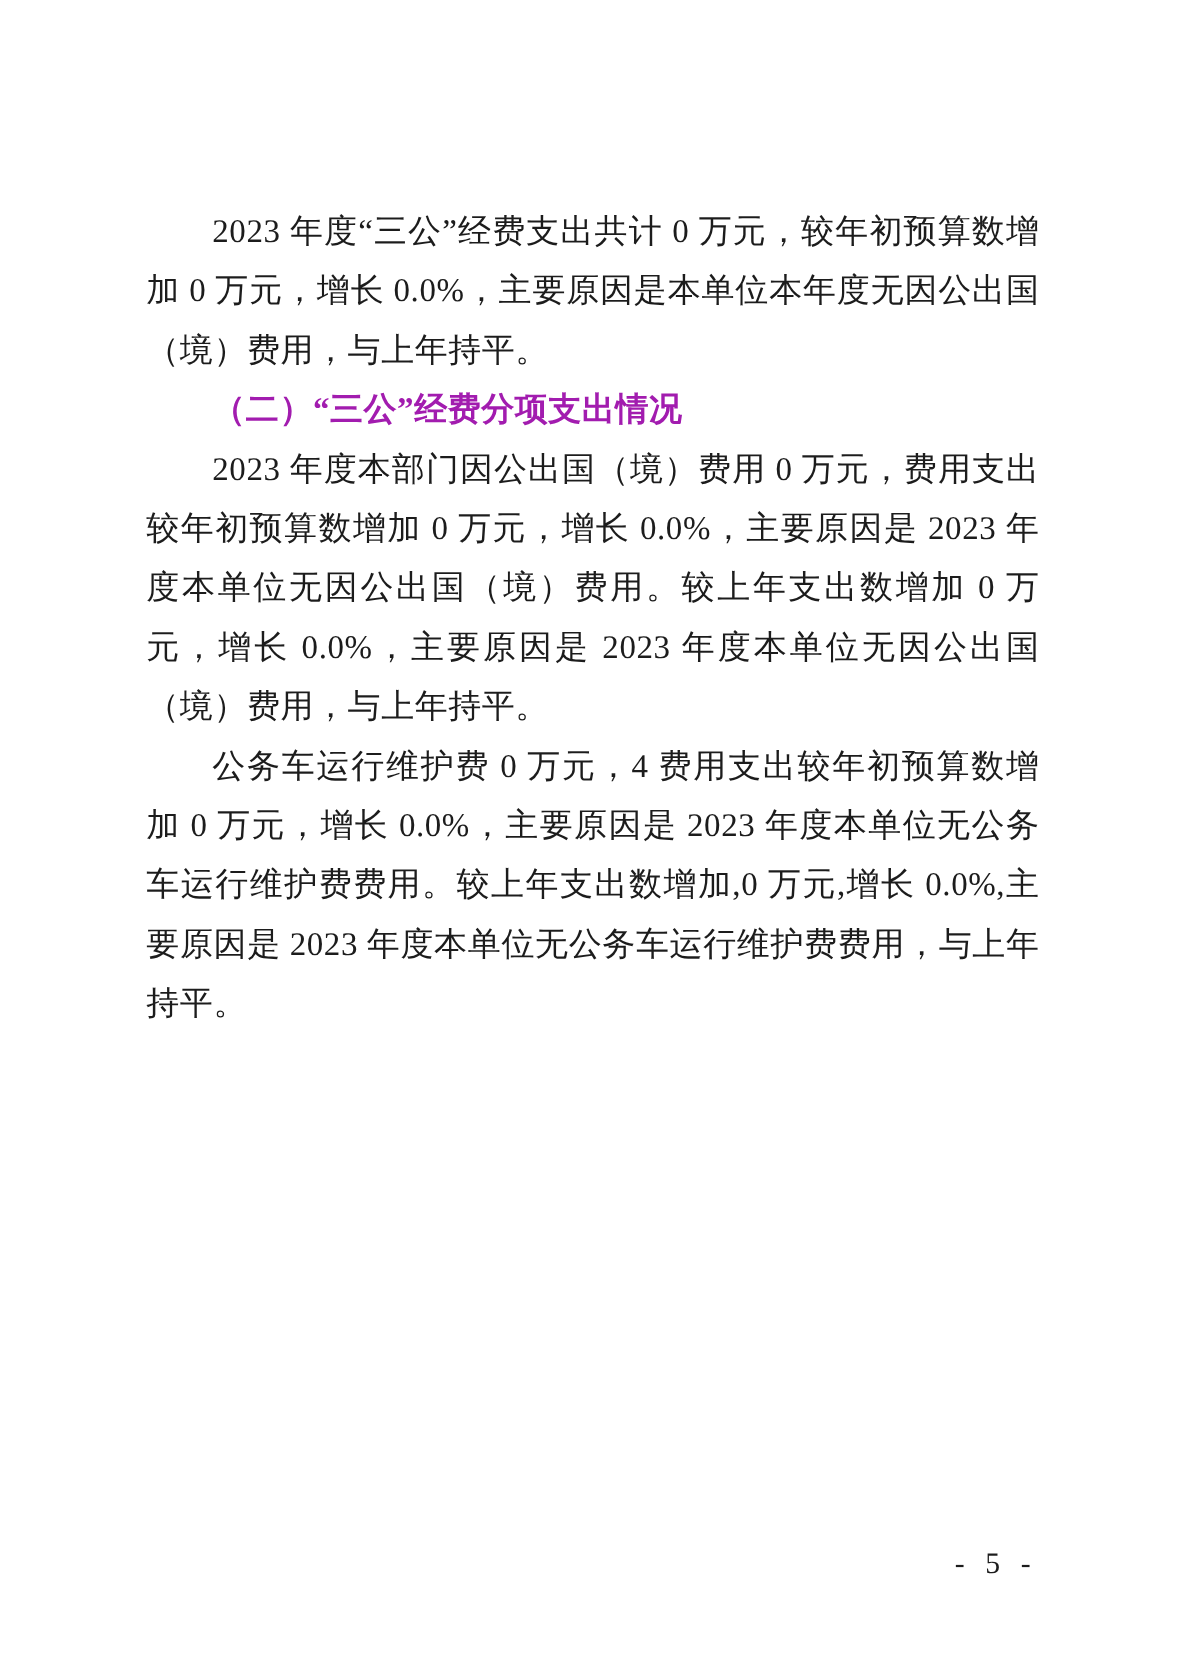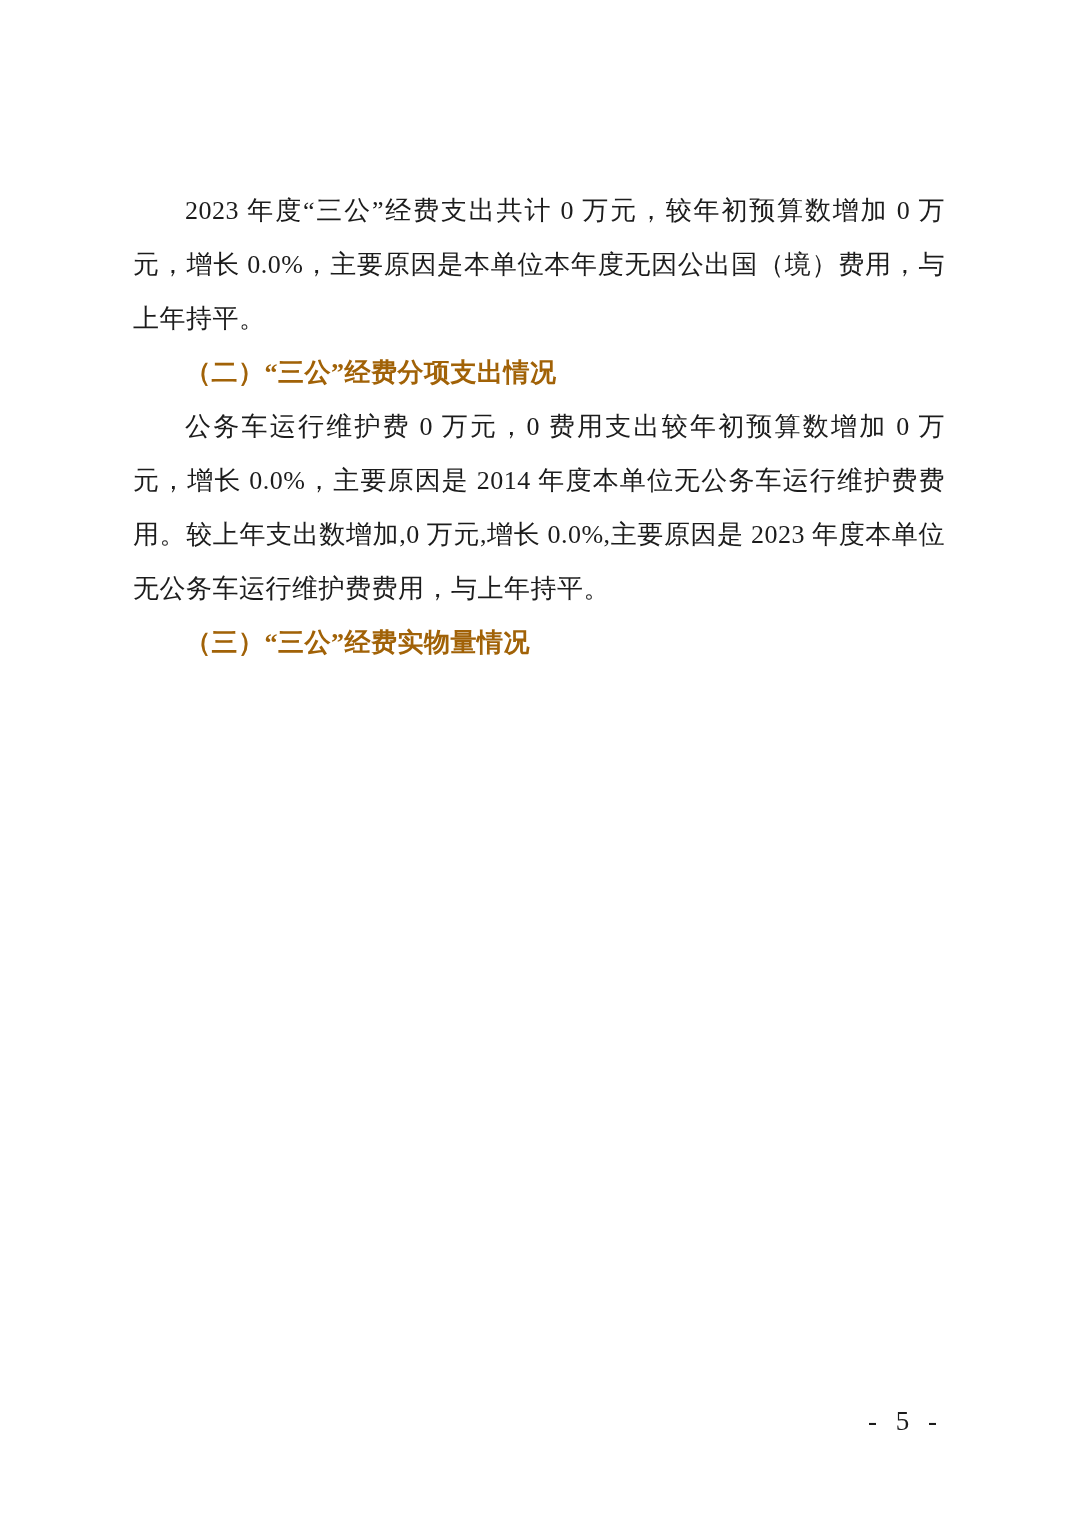--- a/index.html
+++ b/index.html
@@ -21,30 +21,30 @@
   }
   .doc-body {
     position: absolute;
     left: 133px;
     top: 184px;
     width: 812px;
     color: #1c1c1c;
   }
   .para {
     margin: 0;
-    font-size: 26px;
+    font-size: 30px;
     line-height: 54px;
     text-align: justify;
     text-indent: 2em;
     letter-spacing: 0.5px;
     word-break: break-all;
   }
   .heading {
     font-weight: bold;
-    color: #a16207;
+    color: #a21caf;
   }
   .page-number {
     position: absolute;
     top: 1404px;
     right: 132px;
     font-size: 27px;
     line-height: 34px;
     color: #1c1c1c;
     letter-spacing: 6px;
     font-family: "Liberation Serif", "DejaVu Serif", serif;
@@ -53,23 +53,23 @@
 </head>
 <body>
 
 <div class="page">
 
   <div class="doc-body">
     <p class="para">2023 年度“三公”经费支出共计 0 万元，较年初预算数增加 0 万元，增长 0.0%，主要原因是本单位本年度无因公出国（境）费用，与上年持平。</p>
 
     <p class="para heading">（二）“三公”经费分项支出情况</p>
 
+    <p class="para">2023 年度本部门因公出国（境）费用 0 万元，费用支出较年初预算数增加 0 万元，增长 0.0%，主要原因是 2023 年度本单位无因公出国（境）费用。较上年支出数增加 0 万元，增长 0.0%，主要原因是 2023 年度本单位无因公出国（境）费用，与上年持平。</p>
 
 
-    <p class="para">公务车运行维护费 0 万元，0 费用支出较年初预算数增加 0 万元，增长 0.0%，主要原因是 2014 年度本单位无公务车运行维护费费用。较上年支出数增加,0 万元,增长 0.0%,主要原因是 2023 年度本单位无公务车运行维护费费用，与上年持平。</p>
+    <p class="para">公务车运行维护费 0 万元，4 费用支出较年初预算数增加 0 万元，增长 0.0%，主要原因是 2023 年度本单位无公务车运行维护费费用。较上年支出数增加,0 万元,增长 0.0%,主要原因是 2023 年度本单位无公务车运行维护费费用，与上年持平。</p>
 
 
-    <p class="para heading">（三）“三公”经费实物量情况</p>
   </div>
 
   <div class="page-number">- 5 -</div>
 
 </div>
 
 </body></html>

